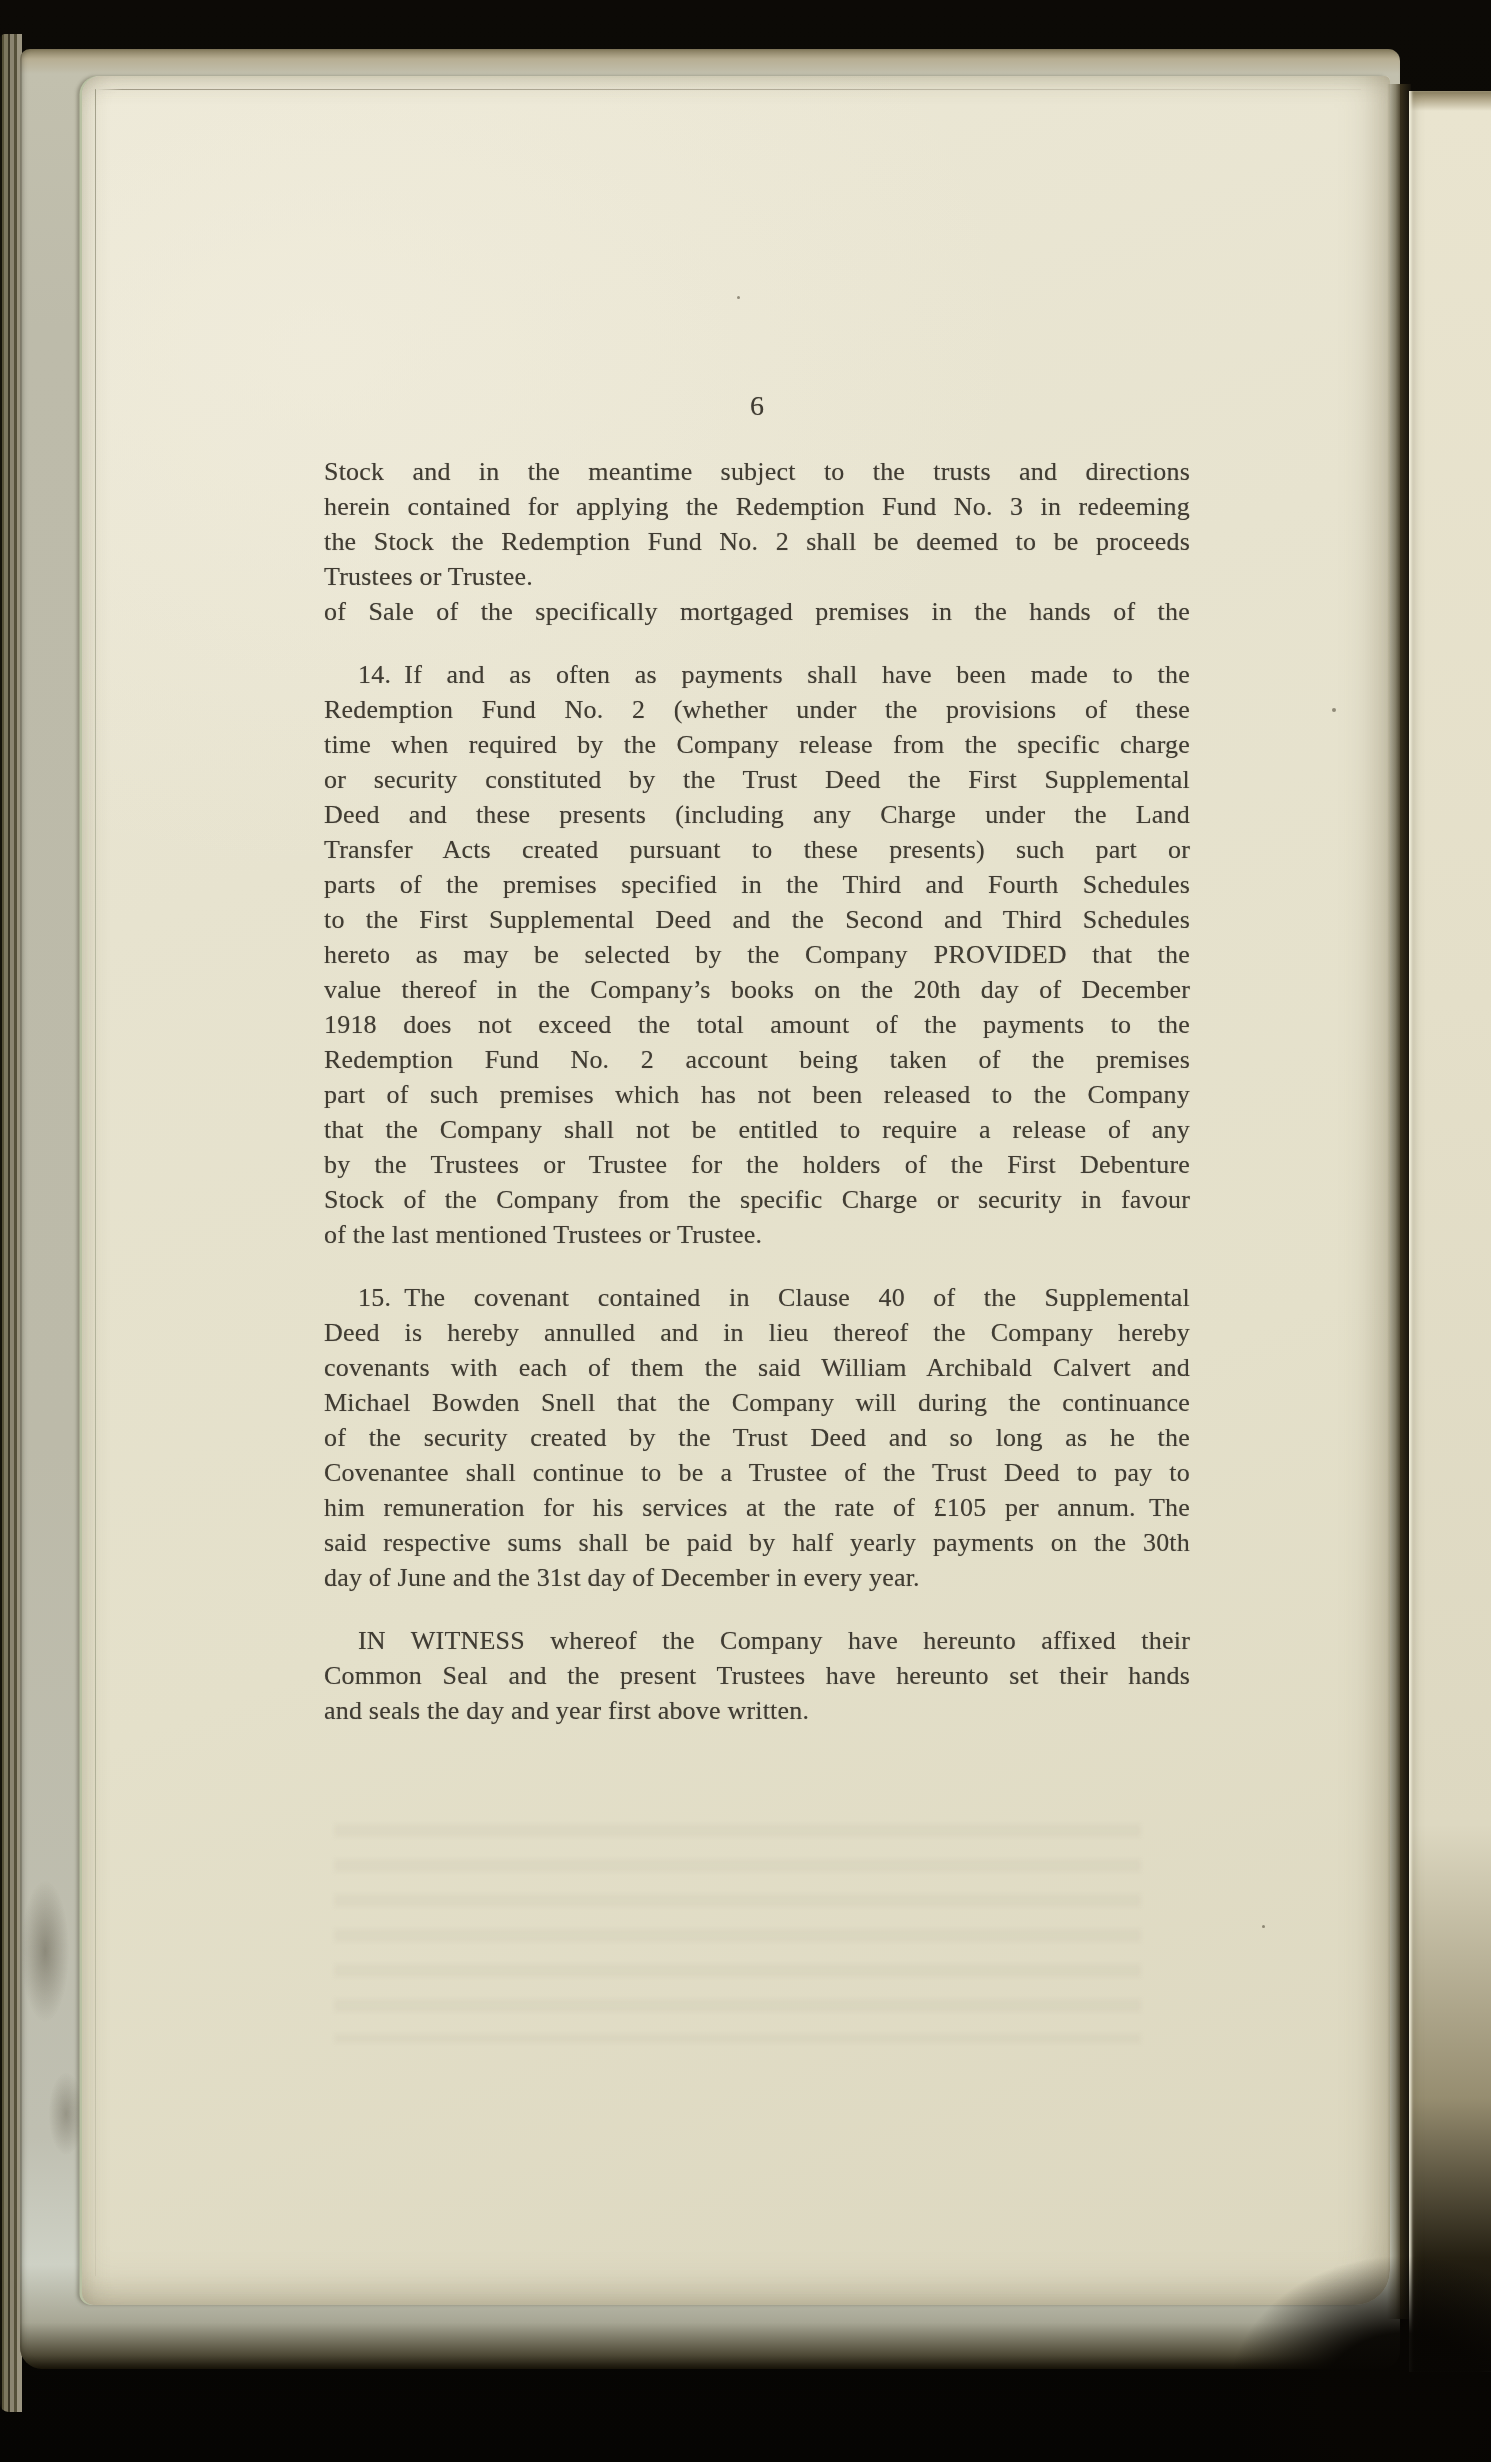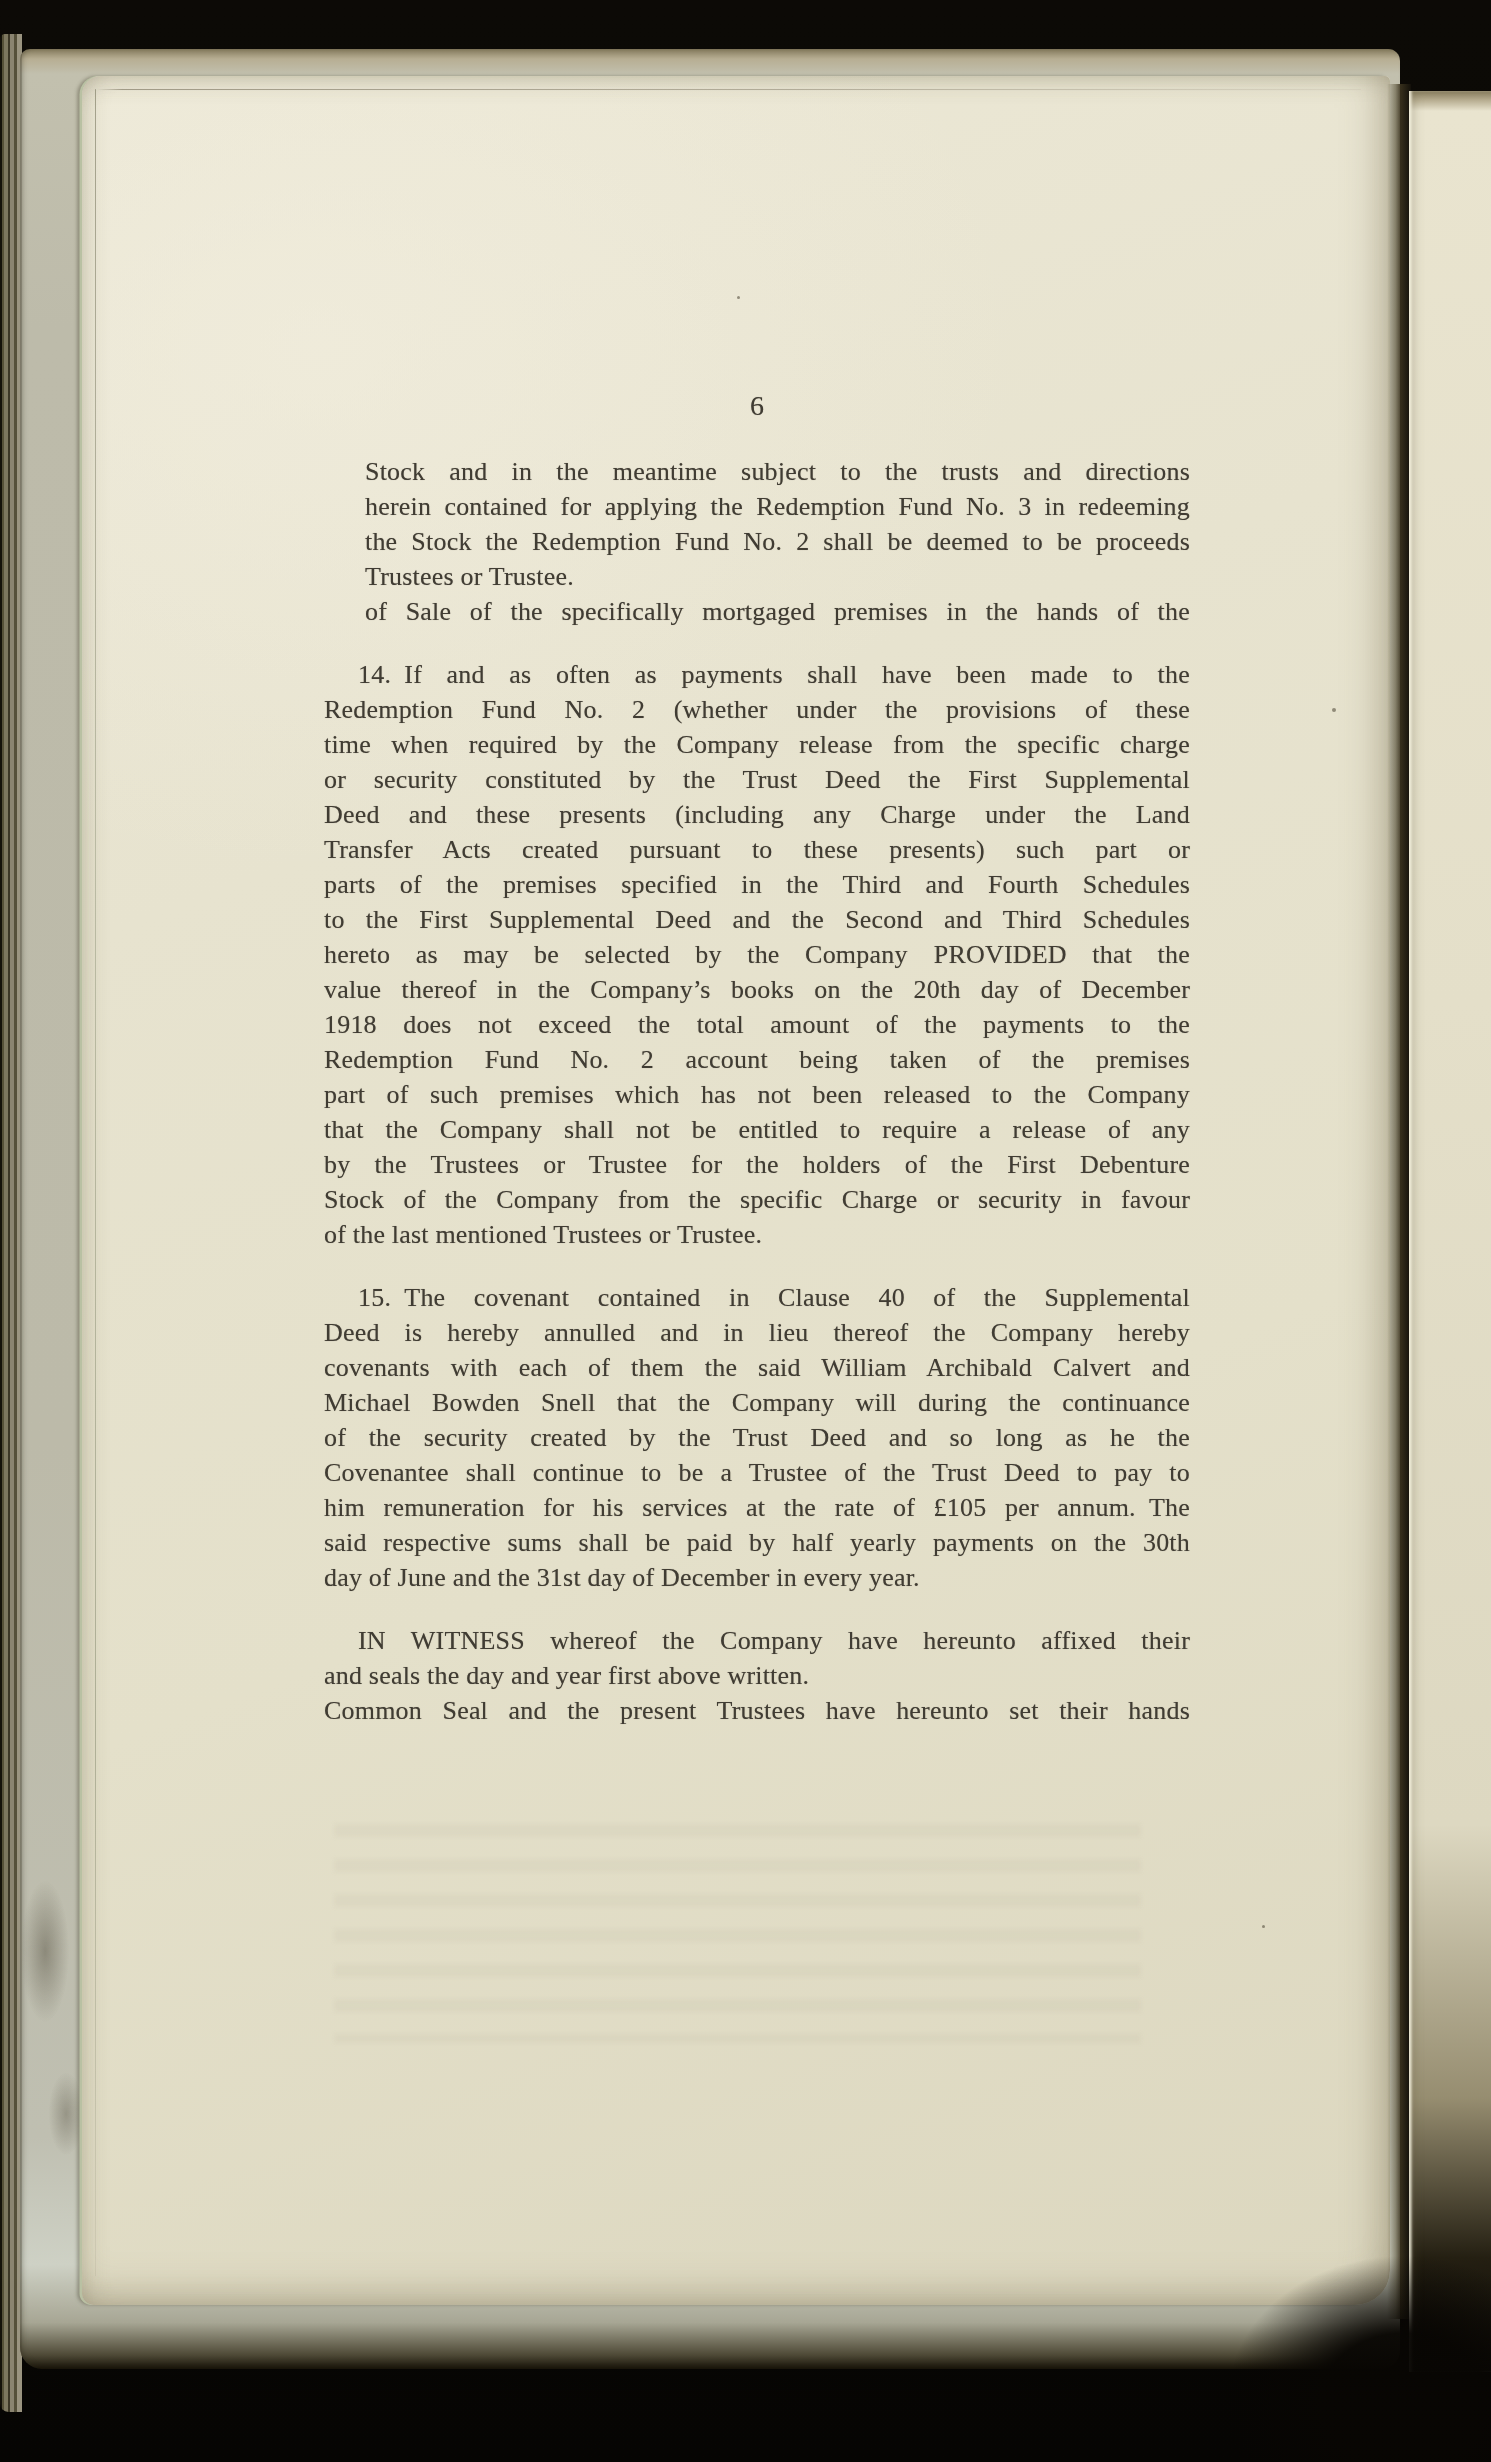--- a/index.html
+++ b/index.html
@@ -80,21 +80,21 @@
 
   
   .text-block {
     position: absolute; left: 242px; top: 0; width: 866px; padding-top: 311px;
     color: #403c33;
     font-size: 26px; line-height: 35px; letter-spacing: 0.2px;
     text-shadow: 0 0 0.8px rgba(62,56,44,0.45);
   }
   .page-number { text-align: center; font-size: 28px; line-height: 37px; margin-bottom: 30px; }
   .para { margin: 28px 0 0 0; padding: 0; }
-  .para.first { margin-top: 0; margin-left: 41px; }
+  .para.first { margin-top: 0; }
   .ln { text-align: justify; text-align-last: justify; }
   .ln.last { text-align-last: left; }
   .para.indented .ln:first-child { text-indent: 34px; }
 
   
   .gutter {
     position: absolute; left: 1387px; top: 84px; width: 23.5px; height: 2235px;
     background: linear-gradient(90deg, rgba(70,62,40,0) 0%, rgba(88,80,54,0.55) 35%,
       rgba(58,50,30,0.9) 58%, rgba(70,62,40,0.12) 100%);
   }
@@ -168,22 +168,22 @@
         <span class="ln" style="display:block">Michael Bowden Snell that the Company will during the continuance</span>
         <span class="ln" style="display:block">of the security created by the Trust Deed and so long as he the</span>
         <span class="ln" style="display:block">Covenantee shall continue to be a Trustee of the Trust Deed to pay to</span>
         <span class="ln" style="display:block">him remuneration for his services at the rate of £105 per annum. The</span>
         <span class="ln" style="display:block">said respective sums shall be paid by half yearly payments on the 30th</span>
         <span class="ln last" style="display:block">day of June and the 31st day of December in every year.</span>
       </p>
 
       <p class="para indented">
         <span class="ln" style="display:block">IN WITNESS whereof the Company have hereunto affixed their</span>
+        <span class="ln" style="display:block">Common Seal and the present Trustees have hereunto set their hands</span>
         <span class="ln last" style="display:block">and seals the day and year first above written.</span>
-        <span class="ln" style="display:block">Common Seal and the present Trustees have hereunto set their hands</span>
       </p>
     </div>
   </div>
 
   <div class="gutter"></div>
   <div class="right-page"></div>
   <div class="bottom-corner-shadow"></div>
 </div>
 
 

